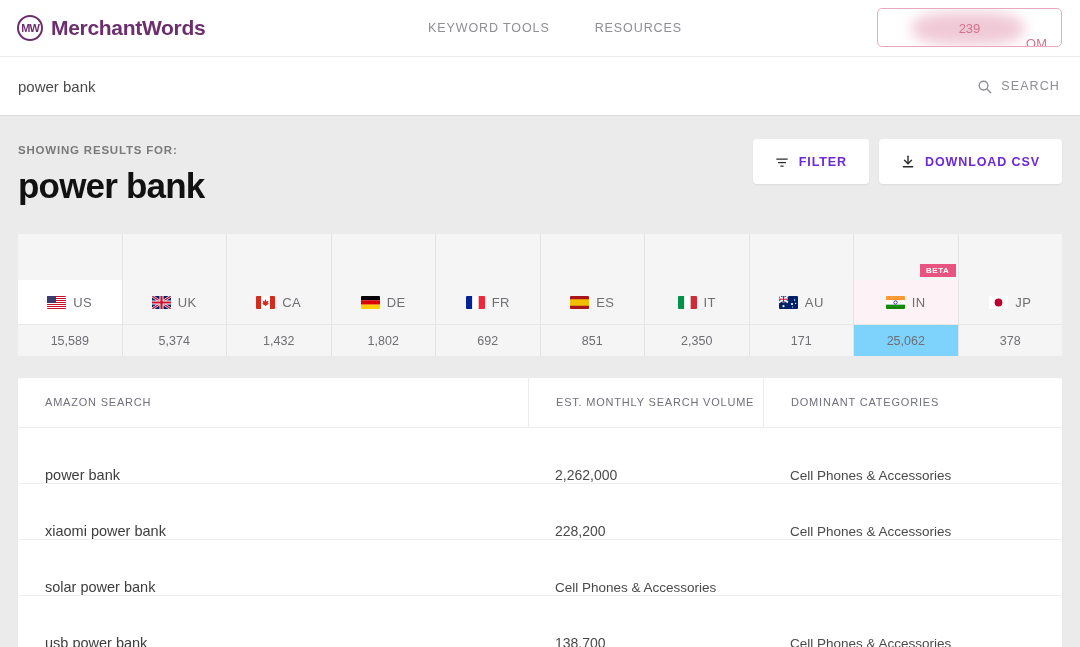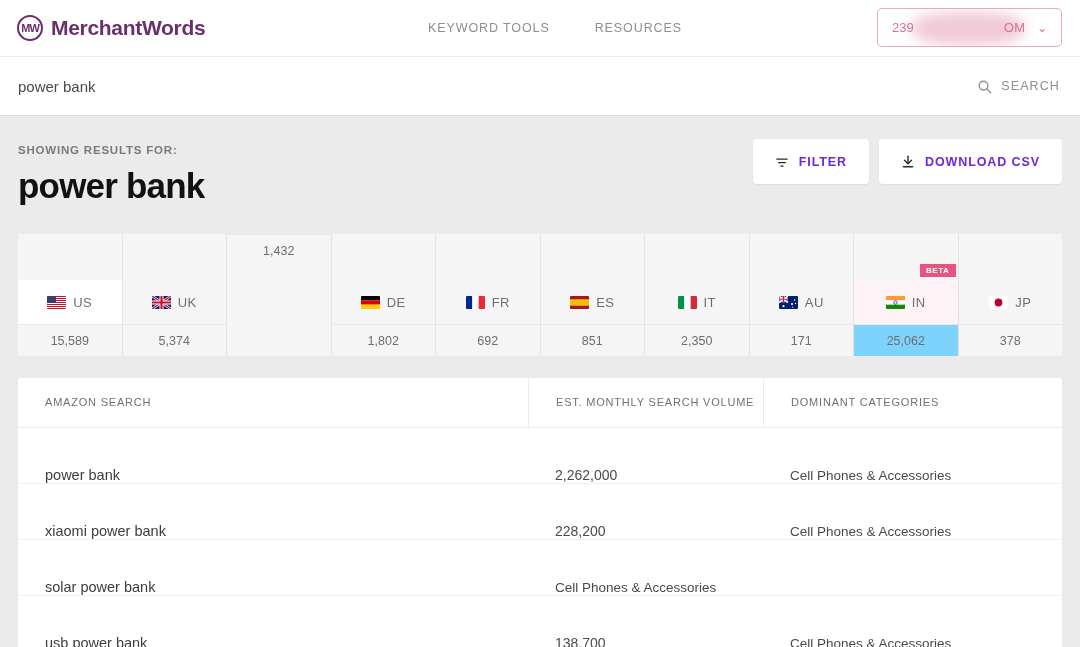--- a/index.html
+++ b/index.html
@@ -40,21 +40,21 @@
     font-size:12.5px; letter-spacing:0.9px; color:#8e8e93;
     text-transform:uppercase; cursor:pointer;
   }
   .account-btn {
     position:absolute; right:18px; top:8px;
     width:185px; height:39px;
     border:1px solid #e8a9bd; border-radius:5px;
     background:#fff;
     display:flex; align-items:center;
     padding:12px 14px;
-    cursor:pointer; overflow:hidden;
+    cursor:pointer; overflow:hidden;flex-direction:column;
   }
   .account-credits {
     font-size:13px; color:#d4738f; z-index:2;
   }
   .account-blur {
     position:absolute; left:34px; top:3px;
     width:112px; height:33px;
     background:#f0c9d6;
     filter:blur(7px);
     border-radius:40%;
@@ -259,20 +259,31 @@
             <path d="M0,0 19,13 M19,0 0,13" stroke="#c8102e" stroke-width="1.4"></path>
             <path d="M9.5,0 V13 M0,6.5 H19" stroke="#fff" stroke-width="4"></path>
             <path d="M9.5,0 V13 M0,6.5 H19" stroke="#c8102e" stroke-width="2.2"></path>
           </svg>
         </span>
         <span class="tab-code">UK</span>
       </div>
       <div class="tab-bottom">5,374</div>
     </div>
     <div class="tab">
+      <div class="tab-top">
+        <span>
+          <svg class="flag" viewBox="0 0 19 13">
+            <rect width="19" height="13" fill="#fff"></rect>
+            <rect width="5" height="13" fill="#d52b1e"></rect>
+            <rect x="14" width="5" height="13" fill="#d52b1e"></rect>
+            <path d="M9.5,3 L10.6,5.6 L12.6,4.8 L11.6,7.2 L13.2,7.4 L9.5,10 L5.8,7.4 L7.4,7.2 L6.4,4.8 L8.4,5.6 Z" fill="#d52b1e"></path>
+          </svg>
+        </span>
+        <span class="tab-code">CA</span>
+      </div>
       <div class="tab-bottom">1,432</div>
     </div>
     <div class="tab">
       <div class="tab-top">
         <span>
           <svg class="flag" viewBox="0 0 19 13">
             <rect width="19" height="4.33" fill="#000"></rect>
             <rect y="4.33" width="19" height="4.33" fill="#dd0000"></rect>
             <rect y="8.66" width="19" height="4.34" fill="#ffce00"></rect>
           </svg>

